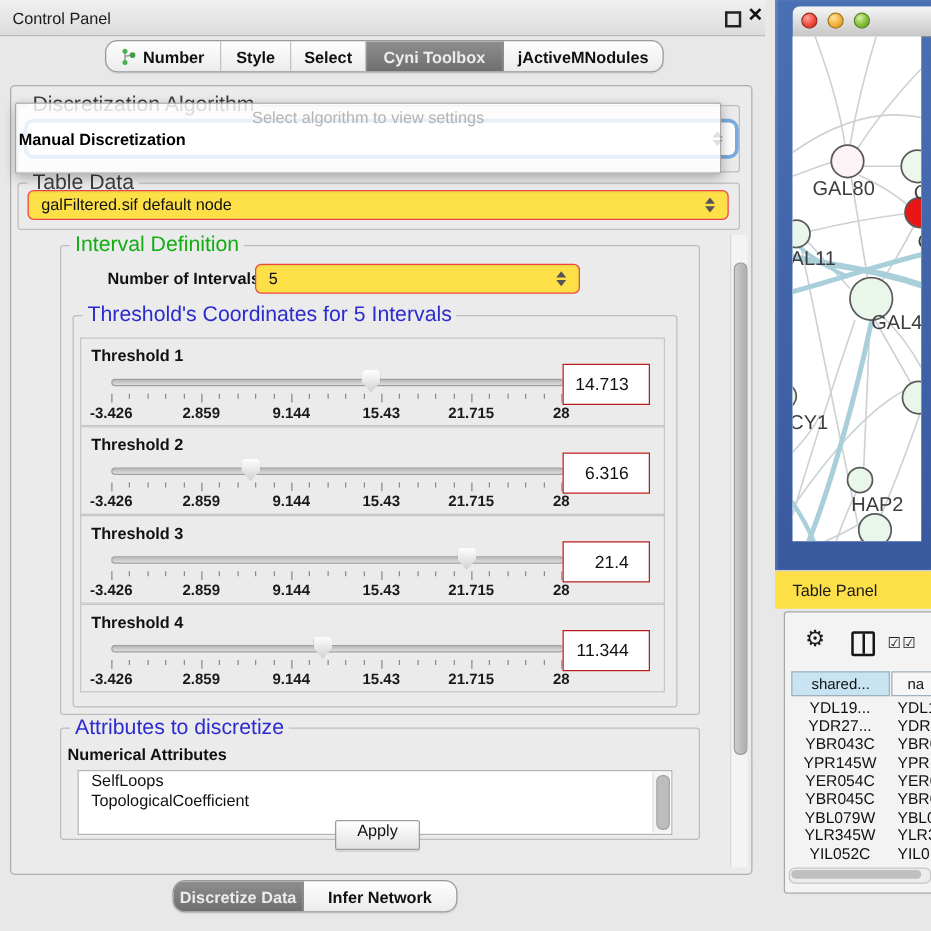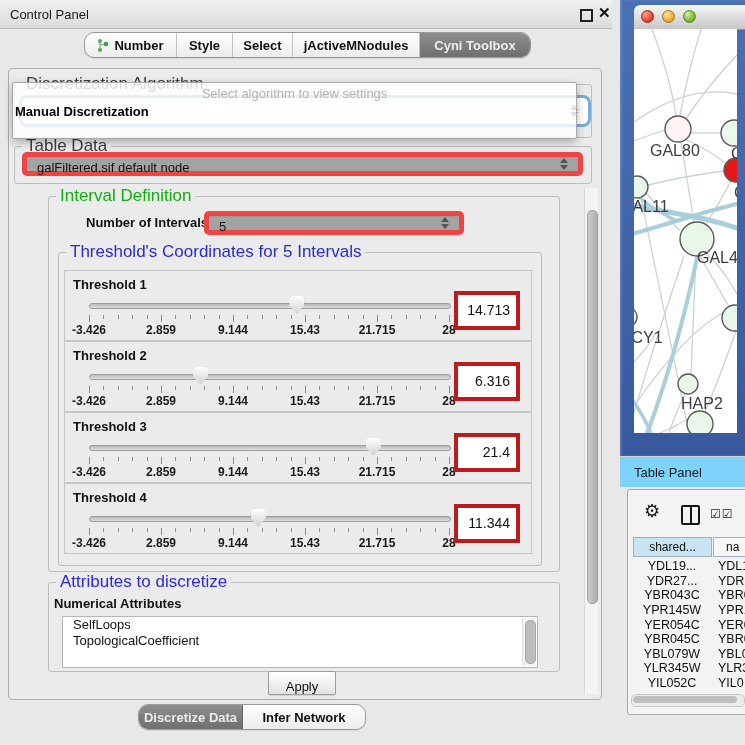--- a/index.html
+++ b/index.html
@@ -23,21 +23,21 @@
   .tab-seg.selected{background:linear-gradient(#8e8e8e,#6f6f6f);color:#ececec;border-right-color:#666}
   #top-tabs{left:84px;top:32px}
   #bottom-tabs{left:138px;top:704px}
 
   
   .panel{left:8px;top:68px;width:592px;height:630px;background:#ebebeb;border:1px solid #adadad;border-radius:4px}
   .group{border:1px solid #bdbdbd;border-radius:3px}
   .group-title{position:absolute;background:#ebebeb;padding:0 4px;font-size:17px;line-height:15px;white-space:nowrap}
   .t-green{color:#12ae12}.t-blue{color:#2b2bd0}.t-gray{color:#3c3c3c}
 
-  .combo{background:#a3a3a3;border:5px solid #ef4444;border-radius:5px;font-size:13px;line-height:22px;
+  .combo{background:#fde047;border:1px solid #ef4444;border-radius:5px;font-size:13px;line-height:22px;
          padding-left:10px;box-sizing:border-box;box-shadow:inset 0 1px 1px rgba(0,0,0,.06)}
   .spin{position:absolute;right:10px;top:50%;transform:translateY(-50%);display:flex;flex-direction:column;gap:2px}
   .spin i{display:block;width:0;height:0;border-left:4px solid transparent;border-right:4px solid transparent}
   .spin .up{border-bottom:5px solid #555}
   .spin .dn{border-top:5px solid #555}
 
   
   .focus-combo{left:22px;top:98px;width:566px;height:26px;background:#fff;border-radius:5px;
                box-shadow:0 0 0 3px #7aabdd;z-index:5}
   .algo-popup{left:12px;top:82px;width:563px;height:55px;background:rgba(255,255,255,.82);
@@ -55,51 +55,51 @@
                 border-radius:4px;background:linear-gradient(#b9b9b9,#dedede)}
   .slider-thumb{position:absolute;top:25px;width:15px;height:18px;z-index:2;
                 background:linear-gradient(#ffffff,#d0d0d0);
                 clip-path:polygon(15% 0,85% 0,100% 15%,100% 52%,50% 100%,0 52%,0 15%);
                 filter:drop-shadow(0 0 1px #777)}
   .tick{position:absolute;top:44px;width:1px;height:4px;background:#8a8a8a}
   .tick.major{height:7px}
   .scale-labels b{position:absolute;top:52px;transform:translateX(-50%);font-size:12px;
                   font-weight:bold;color:#1a1a1a;white-space:nowrap}
   .value-box{position:absolute;right:11px;top:20px;width:52px;height:31px;background:#fff;
-             border:4px solid #b91c1c;font-size:14px;text-align:right;line-height:31px;padding-right:6px}
+             border:1px solid #b91c1c;font-size:14px;text-align:right;line-height:31px;padding-right:16px}
 
   
   .attr-list{left:62px;top:616px;width:476px;height:52px;background:#fff;border:1px solid #b5b5b5;
              overflow:hidden;box-sizing:border-box}
   .attr-item{font-size:13px;line-height:16px;padding-left:10px;white-space:nowrap}
   .mini-scroll{position:absolute;right:1px;top:1px;bottom:1px;width:13px;background:#f4f4f4;border-left:1px solid #e0e0e0}
   .mini-thumb{position:absolute;left:2px;top:2px;width:9px;height:42px;background:#bdbdbd;
               border:1px solid #a5a5a5;border-radius:5px}
 
-  .apply-btn{left:268px;top:671px;width:66px;height:22px;border:1px solid #9d9d9d;border-radius:2px;
-             background:linear-gradient(#ffffff,#e2e2e2);font-size:13px;display:flex;align-items:flex-end;
+  .apply-btn{left:268px;top:656px;width:66px;height:22px;border:1px solid #9d9d9d;border-radius:2px;
+             background:linear-gradient(#ffffff,#e2e2e2);font-size:13px;display:flex;align-items:flex-start;
              justify-content:center;box-shadow:0 1px 1px rgba(0,0,0,.1)}
 
   .vscroll{left:584px;top:188px;width:13px;height:506px;background:#f4f4f4;border-left:1px solid #d8d8d8}
   .vthumb{position:absolute;left:2px;top:22px;width:9px;height:392px;border:1px solid #9c9c9c;
           background:linear-gradient(90deg,#cdcdcd,#aeaeae);border-radius:5px}
 
   
   .net-frame{left:620px;top:0;width:125px;height:456px;background:linear-gradient(#4a70b4,#39599f);
              box-shadow:inset 2px 0 2px rgba(255,255,255,.15)}
   .mac-titlebar{left:634px;top:5px;width:111px;height:24px;border-top-left-radius:6px;
                 background:linear-gradient(#f6f6f6,#c7c7c7);border-bottom:1px solid #8f8f8f}
   .light{position:absolute;top:5px;width:13px;height:13px;border-radius:50%;box-sizing:border-box}
   .l-red{left:7px;background:radial-gradient(circle at 35% 30%,#ffa39a,#ee4433 60%,#c12c1e);border:1px solid #9c2a1d}
   .l-yellow{left:28px;background:radial-gradient(circle at 35% 30%,#ffe49a,#f2ab33 60%,#c98c21);border:1px solid #a2791c}
   .l-green{left:49px;background:radial-gradient(circle at 35% 30%,#d9f0a5,#7cba31 60%,#5f9626);border:1px solid #578a20}
   .canvas{left:634px;top:29px;width:103px;height:404px;background:#fff;overflow:hidden}
 
   
-  .tp-header{left:620px;top:456px;width:125px;height:30px;background:#7dd3fc;border-top:1px solid #cfcfcf;
+  .tp-header{left:620px;top:456px;width:125px;height:30px;background:#fde047;border-top:1px solid #cfcfcf;
              display:flex;align-items:center}
   .tp-title{margin-left:14px;font-size:13px;color:#1a1a1a}
   .tp-panel{left:627px;top:489px;width:130px;height:224px;background:#f3f3f3;border:1px solid #a8a8a8;border-radius:3px}
   .gear{left:644px;top:502px;font-size:18px;color:#1c1c1c;line-height:18px}
   .colico{left:681px;top:505px;width:15px;height:16px;border:2px solid #151515;border-radius:2px}
   .colico i{position:absolute;left:50%;top:0;bottom:0;width:2px;background:#151515;transform:translateX(-1px)}
   .checks{left:710px;top:507px;font-size:12px;color:#222;letter-spacing:1px}
   .hcell{position:absolute;top:537px;height:20px;box-sizing:border-box;border:1px solid #9fb0ba;
          font-size:12px;display:flex;align-items:center;justify-content:center;font-weight:normal}
   .hc1{left:633px;width:79px;background:#c8e4f2}
@@ -134,25 +134,25 @@
       </svg>
     </span>
     <span>Number</span>
   </div>
   <div class="tab-seg" style="width:56px">
     <span>Style</span>
   </div>
   <div class="tab-seg" style="width:60px">
     <span>Select</span>
   </div>
+  <div class="tab-seg selected" style="width:110px">
+    <span>Cyni Toolbox</span>
+  </div>
   <div class="tab-seg" style="width:127px">
     <span>jActiveMNodules</span>
-  </div>
-  <div class="tab-seg selected" style="width:110px">
-    <span>Cyni Toolbox</span>
   </div>
 </div>
 
 <div class="abs panel"></div>
 
 <div class="abs group" style="left:14px;top:84px;width:576px;height:52px"></div>
 <span class="group-title t-gray" style="left:22px;top:76px">Discretization Algorithm</span>
 <div class="abs focus-combo">
   <span class="spin">
       <i class="up"></i>

